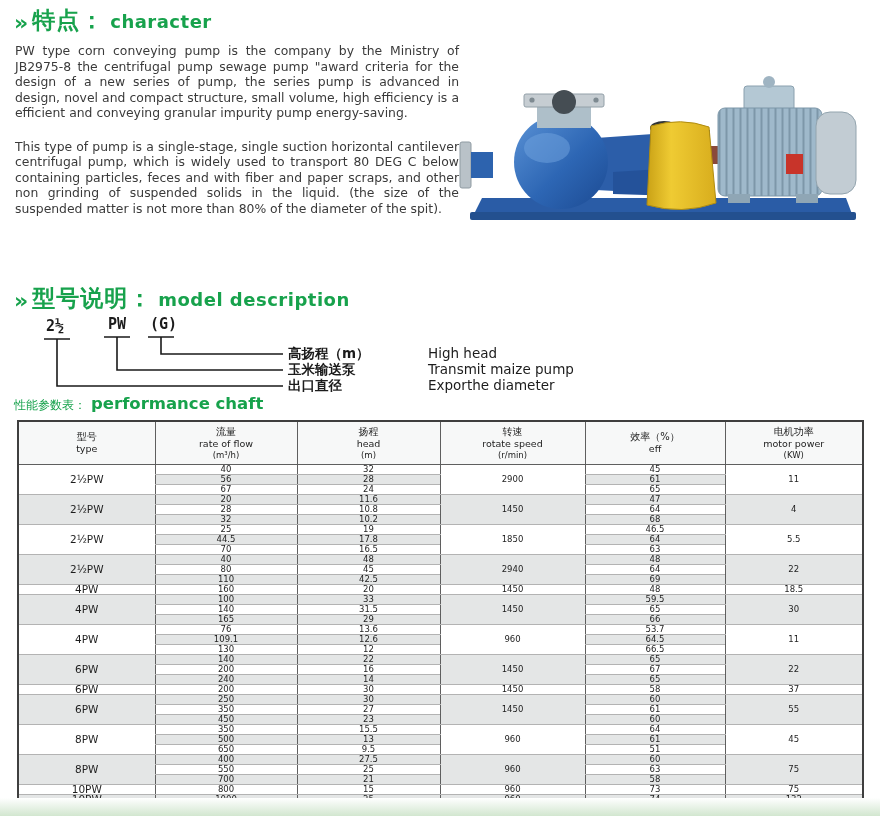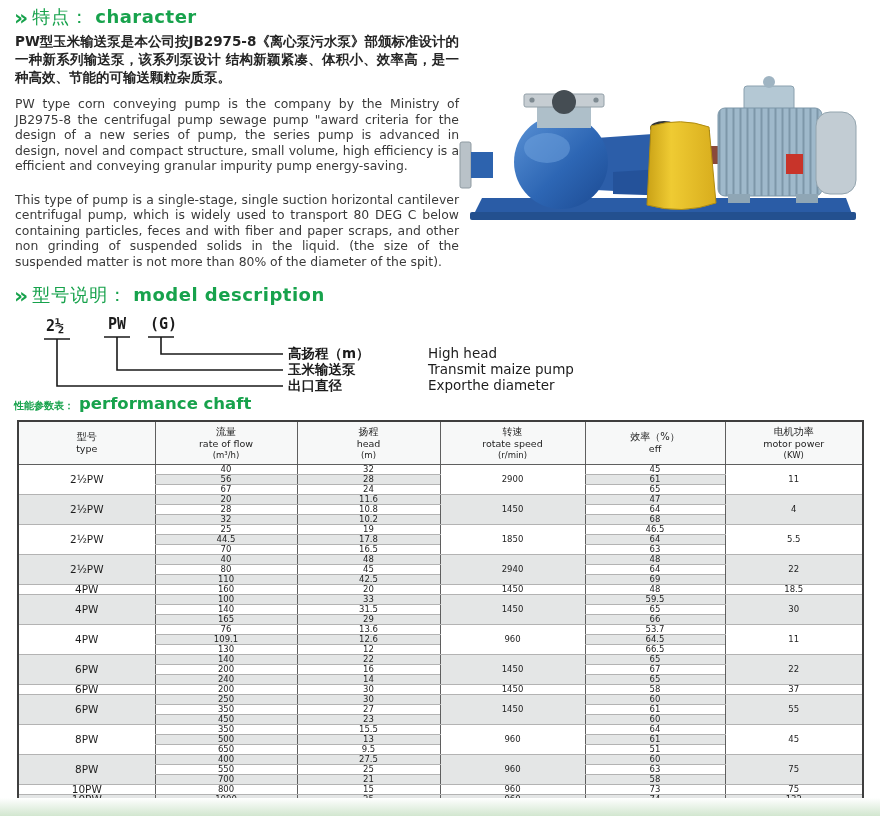--- a/index.html
+++ b/index.html
@@ -2,42 +2,42 @@
 <html><head>
 <meta charset="utf-8">
 <style>
   html,body{margin:0;padding:0;}
   body{width:880px;height:816px;background:#ffffff;font-family:"DejaVu Sans",sans-serif;position:relative;overflow:hidden;color:#222;}
   #stage{position:absolute;inset:0;}
 
   
   .sec-heading{position:absolute;white-space:nowrap;}
   .marker{font-weight:bold;font-size:22px;vertical-align:-2px;margin-right:4px;}
-  .h-zh{font-weight:normal;font-size:18px;letter-spacing:1px;}
+  .h-zh{font-weight:bold;font-size:23px;letter-spacing:1px;}
   .h-en{font-size:18px;font-weight:600;margin-left:6px;letter-spacing:0.5px;}
   .green{color:#17a24c;}
 
   
   #text-block{position:absolute;left:15px;top:33px;width:444px;}
   .zh-para{font-weight:bold;font-size:13.5px;line-height:1.32;color:#252525;margin:0 0 1px 0;text-align:justify;}
   .en-para{font-size:12.4px;line-height:1.25;color:#3a3a3a;margin:10px 0 0 0;text-align:justify;}
 
   
   #pump-photo{position:absolute;left:448px;top:62px;width:428px;height:172px;}
 
   
   #model-diagram{position:absolute;left:28px;top:307px;width:620px;height:94px;}
   #model-diagram text{fill:#1c1c1c;}
   .code-txt{font-size:15px;font-weight:bold;font-family:"DejaVu Sans Mono","DejaVu Sans",monospace;}
   .callout-zh{font-size:13.5px;font-weight:bold;}
   .callout-en{font-size:13.5px;}
   .dline{stroke:#1a1a1a;stroke-width:1.6;fill:none;}
 
   .h3-heading{position:absolute;left:14px;top:394px;white-space:nowrap;}
-  .h3-zh{font-weight:bold;font-size:10px;}
+  .h3-zh{font-weight:normal;font-size:12px;}
   .h3-en{font-size:16.5px;font-weight:600;margin-left:5px;}
 
   
   #perf-table{position:absolute;left:17px;top:420px;border-collapse:collapse;table-layout:fixed;width:845px;border:2px solid #3f3f3f;background:#c2410c;}
   #perf-table th{border:1px solid #5f5f5f;background:#f7f8f8;font-weight:normal;padding:2px 0;height:38px;vertical-align:middle;text-align:center;color:#1d1d1d;}
   .hl0{font-size:10px;line-height:1.3;}
   .hl1{font-size:9.5px;line-height:1.3;}
   .hl2{font-size:8.5px;line-height:1.3;}
   #perf-table td{border-left:1px solid #5f5f5f;border-bottom:1px solid #b3b3b3;height:8.9px;line-height:9px;font-size:8.5px;text-align:center;padding:0;color:#1d1d1d;overflow:hidden;}
   #perf-table tr.grp-start td{border-top:1px solid #4b4b4b;}
@@ -50,21 +50,20 @@
 </head>
 <body>
 
 <div id="stage">
 
   <div class="sec-heading green" style="left:14px;top:5px;">
     <span class="marker">»</span><span class="h-zh">特点：</span><span class="h-en">character</span>
   </div>
 
   <div id="text-block">
-    <p class="zh-para">PW型玉米输送泵是本公司按JB2975-8《离心泵污水泵》部颁标准设计的一种新系列输送泵，该系列泵设计 结构新颖紧凑、体积小、效率高，是一种高效、节能的可输送颗粒杂质泵。</p>
     <p class="en-para">PW type corn conveying pump is the company by the Ministry of JB2975-8 the centrifugal pump sewage pump "award criteria for the design of a new series of pump, the series pump is advanced in design, novel and compact structure, small volume, high efficiency is a efficient and conveying granular impurity pump energy-saving.</p>
     <p class="en-para" style="margin-top:18px;">This type of pump is a single-stage, single suction horizontal cantilever centrifugal pump, which is widely used to transport 80 DEG C below containing particles, feces and with fiber and paper scraps, and other non grinding of suspended solids in the liquid. (the size of the suspended matter is not more than 80% of the diameter of the spit).</p>
   </div>
 
   <div id="pump-photo">
     <svg width="428" height="172" viewBox="0 0 428 172" xmlns="http://www.w3.org/2000/svg">
       <defs>
         <linearGradient id="gblue" x1="0" y1="0" x2="1" y2="1">
           <stop offset="0" stop-color="#5b93d6"></stop>
             <stop offset="0.55" stop-color="#2d66b4"></stop>

